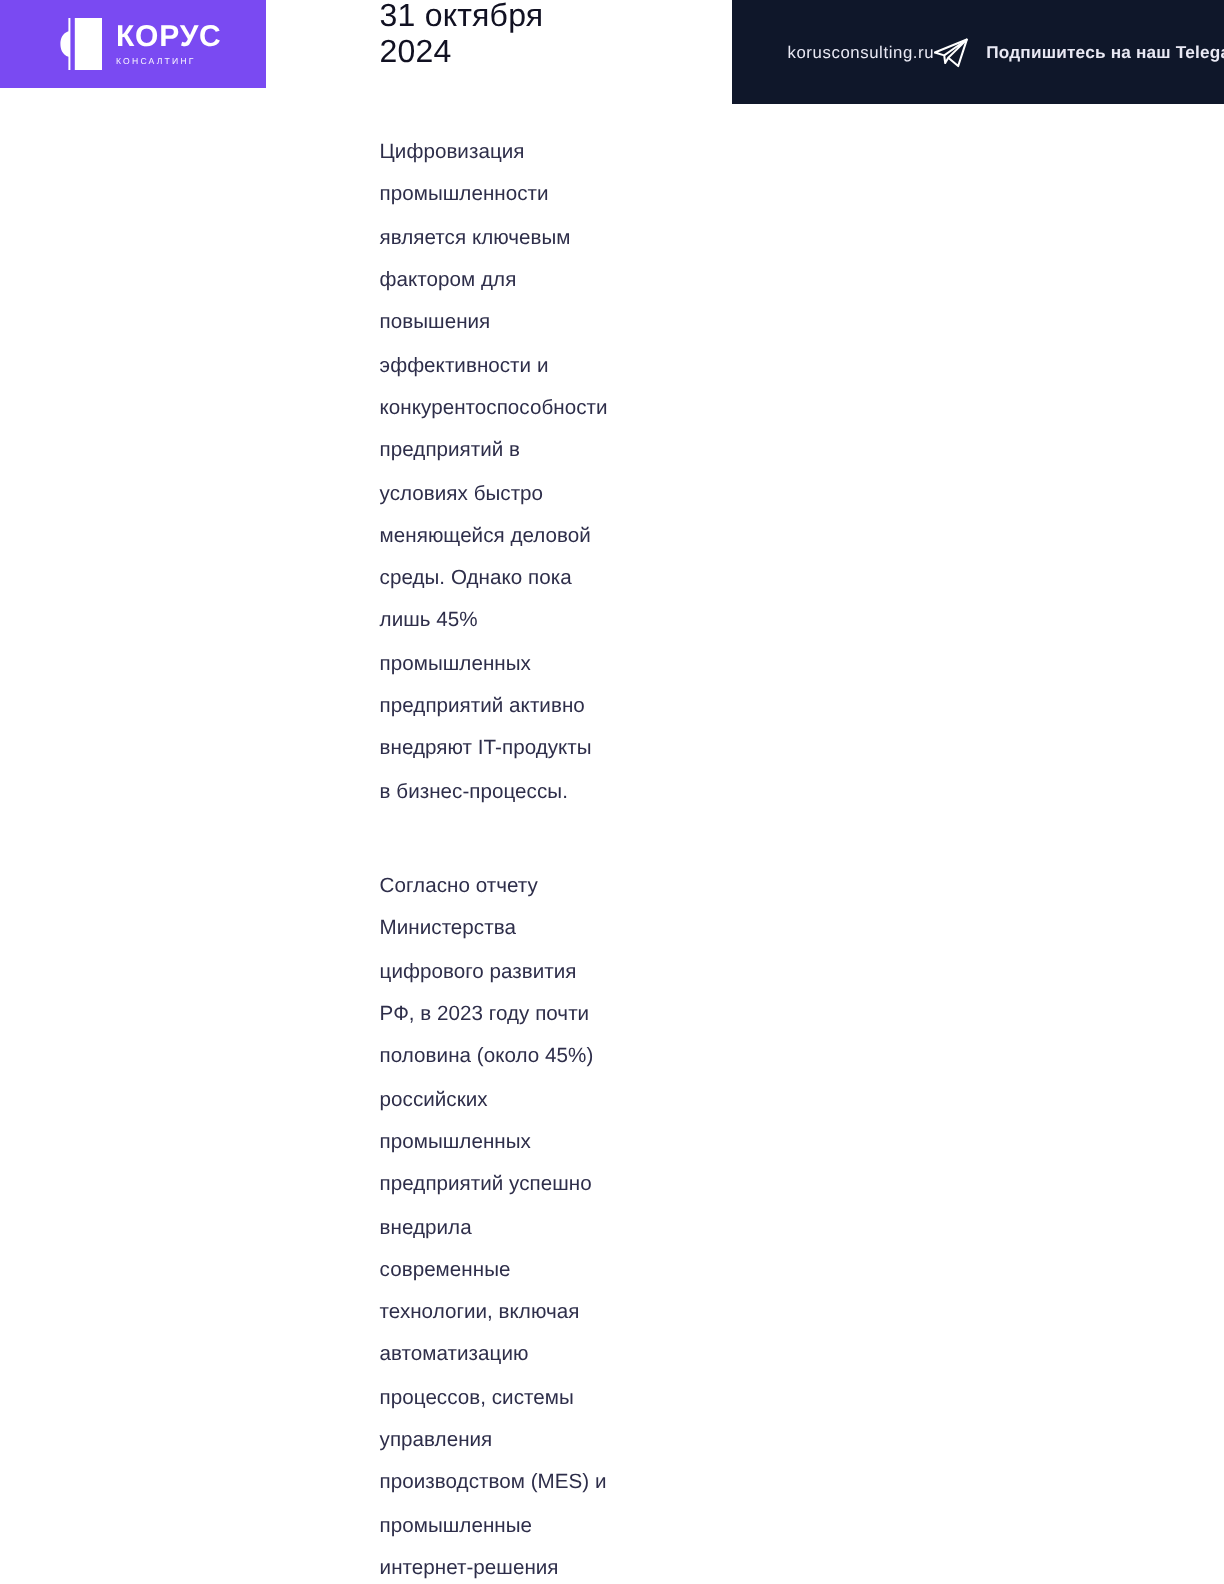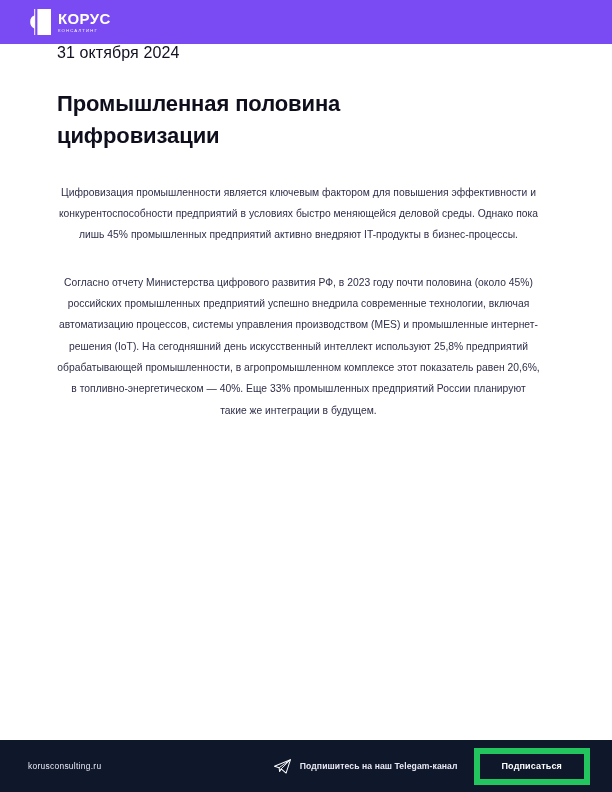--- a/index.html
+++ b/index.html
@@ -13,21 +13,21 @@
     font-family: "Liberation Sans", sans-serif;
     -webkit-font-smoothing: antialiased;
   }
   .page {
     position: relative;
     width: 612px;
     height: 792px;
     background: #ffffff;
     overflow: hidden;
     display: flex;
-    flex-direction: column;
+    flex-direction: row;
   }
 
   
   .header {
     position: relative;
     height: 44px;
     background: #7a4af2;
     display: flex;
     align-items: center;
     justify-content: space-between;
@@ -99,26 +99,26 @@
     font-size: 22px;
     font-weight: bold;
     line-height: 1.45;
     letter-spacing: -0.1px;
     max-width: 420px;
   }
   .body-text {
     margin-top: 30px;
   }
   .body-text p {
-    margin: 0 16px 26px 0;
+    margin: 0 6px 26px 0;
     color: #2e2e4a;
     font-size: 10.3px;
     line-height: 2.07;
     letter-spacing: 0.02px;
-    text-align: center;
+    text-align: left;
   }
   .body-text p:last-child {
     margin-bottom: 0;
   }
 
   
   .footer {
     flex: 0 0 auto;
     height: 52px;
     background: #0f172a;
@@ -185,21 +185,20 @@
       </div>
       <div class="logo-text">
         <span class="logo-name">КОРУС</span>
         <span class="logo-sub">КОНСАЛТИНГ</span>
       </div>
     </div>
   </div>
 
   <div class="content">
     <div class="date">31 октября 2024</div>
-    <h1 class="title">Промышленная половина цифровизации</h1>
     <div class="body-text">
       <p>Цифровизация промышленности является ключевым фактором для повышения эффективности и конкурентоспособности предприятий в условиях быстро меняющейся деловой среды. Однако пока лишь 45% промышленных предприятий активно внедряют IT-продукты в бизнес-процессы.</p>
       <p>Согласно отчету Министерства цифрового развития РФ, в 2023 году почти половина (около 45%) российских промышленных предприятий успешно внедрила современные технологии, включая автоматизацию процессов, системы управления производством (MES) и промышленные интернет-решения (IoT). На сегодняшний день искусственный интеллект используют 25,8% предприятий обрабатывающей промышленности, в агропромышленном комплексе этот показатель равен 20,6%, в топливно-энергетическом — 40%. Еще 33% промышленных предприятий России планируют такие же интеграции в будущем.</p>
     </div>
   </div>
 
   <div class="footer">
     <div class="footer-site">korusconsulting.ru</div>
     <div class="footer-mid">
       <svg class="tg-icon" viewBox="0 0 20 17" xmlns="http://www.w3.org/2000/svg">

